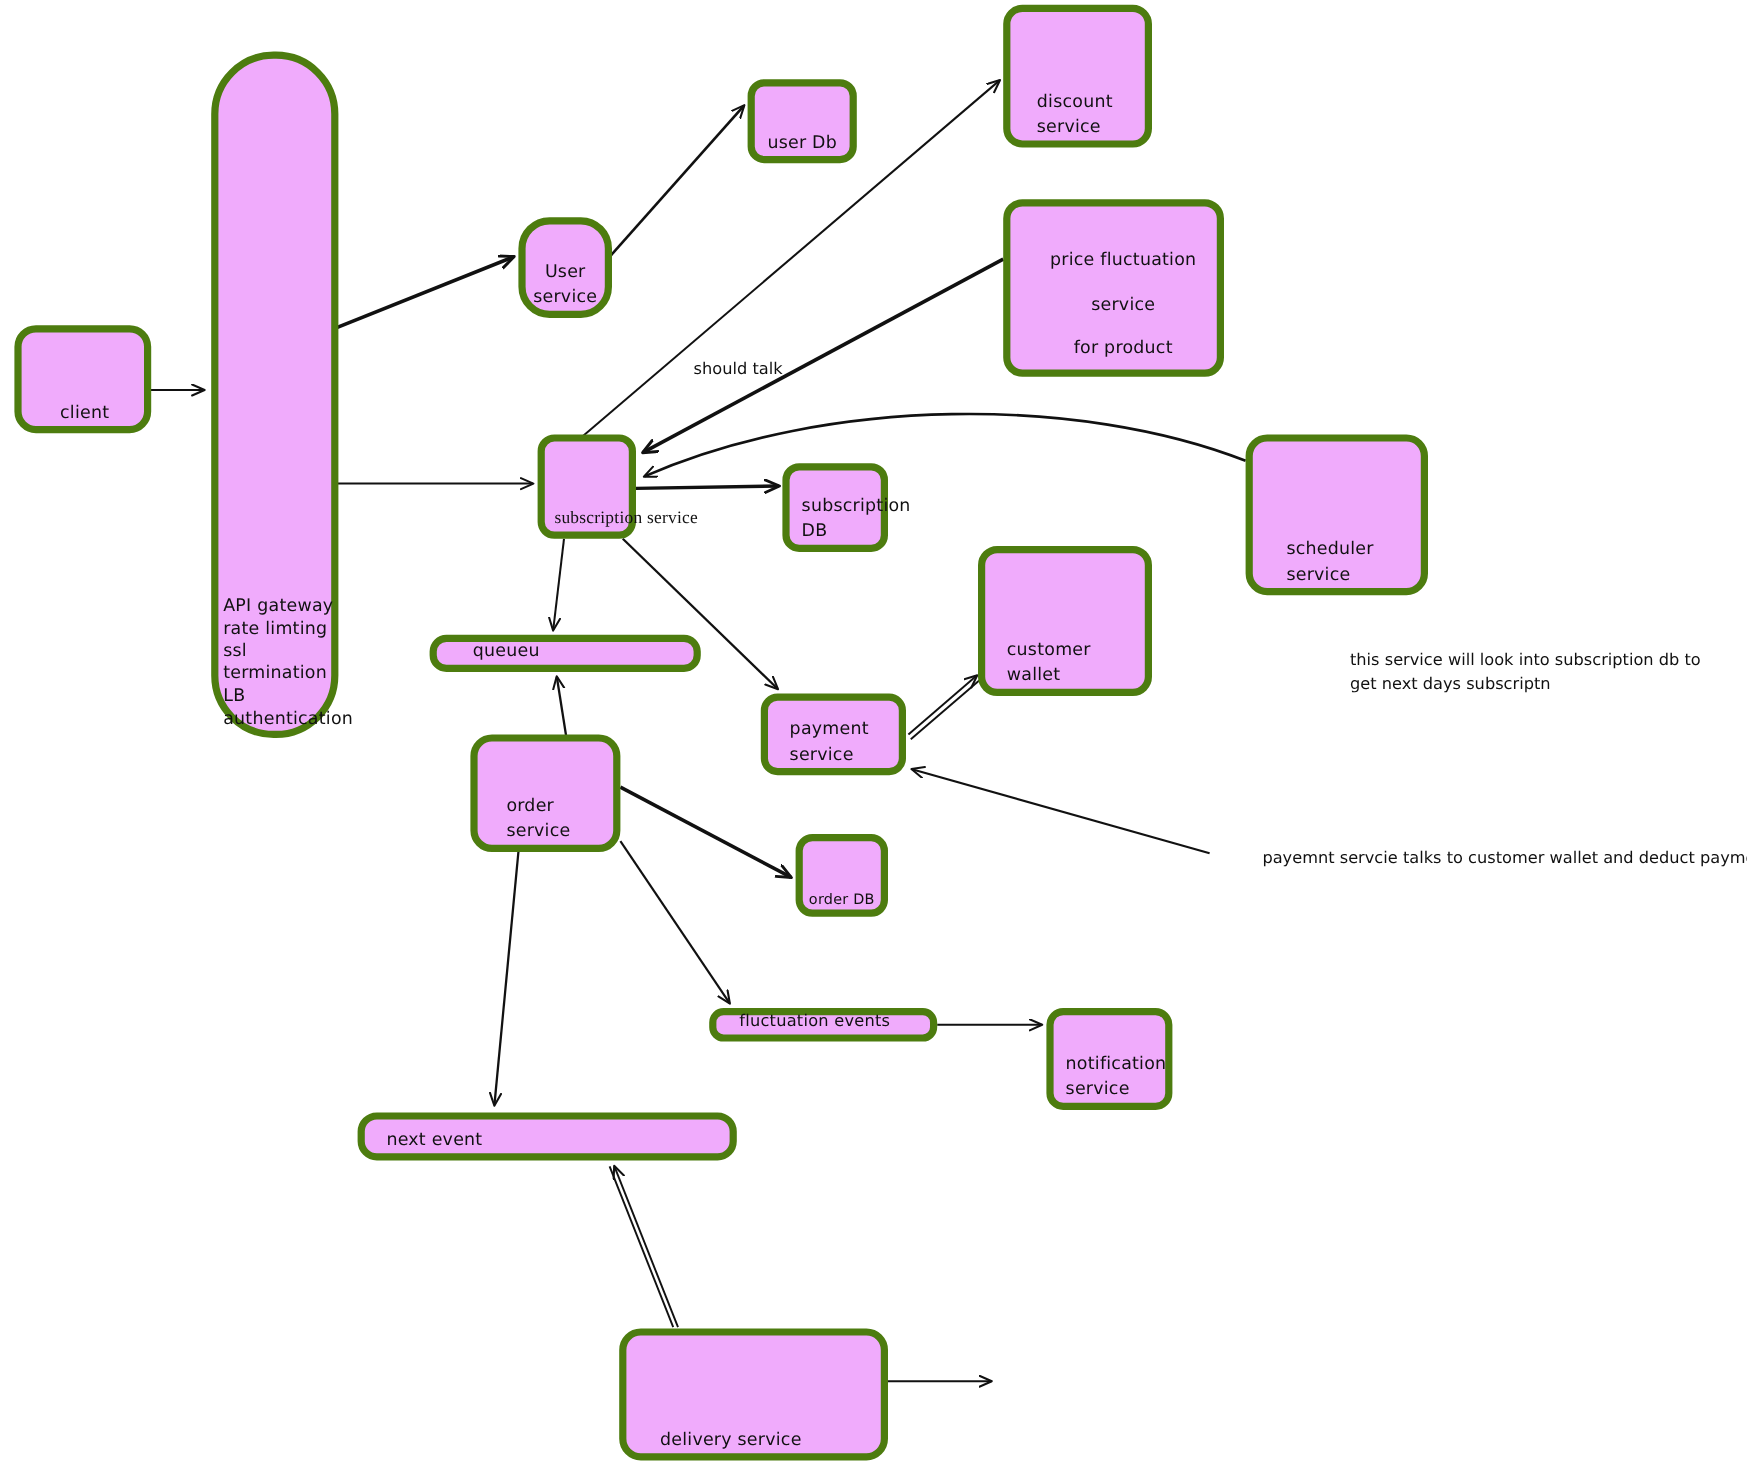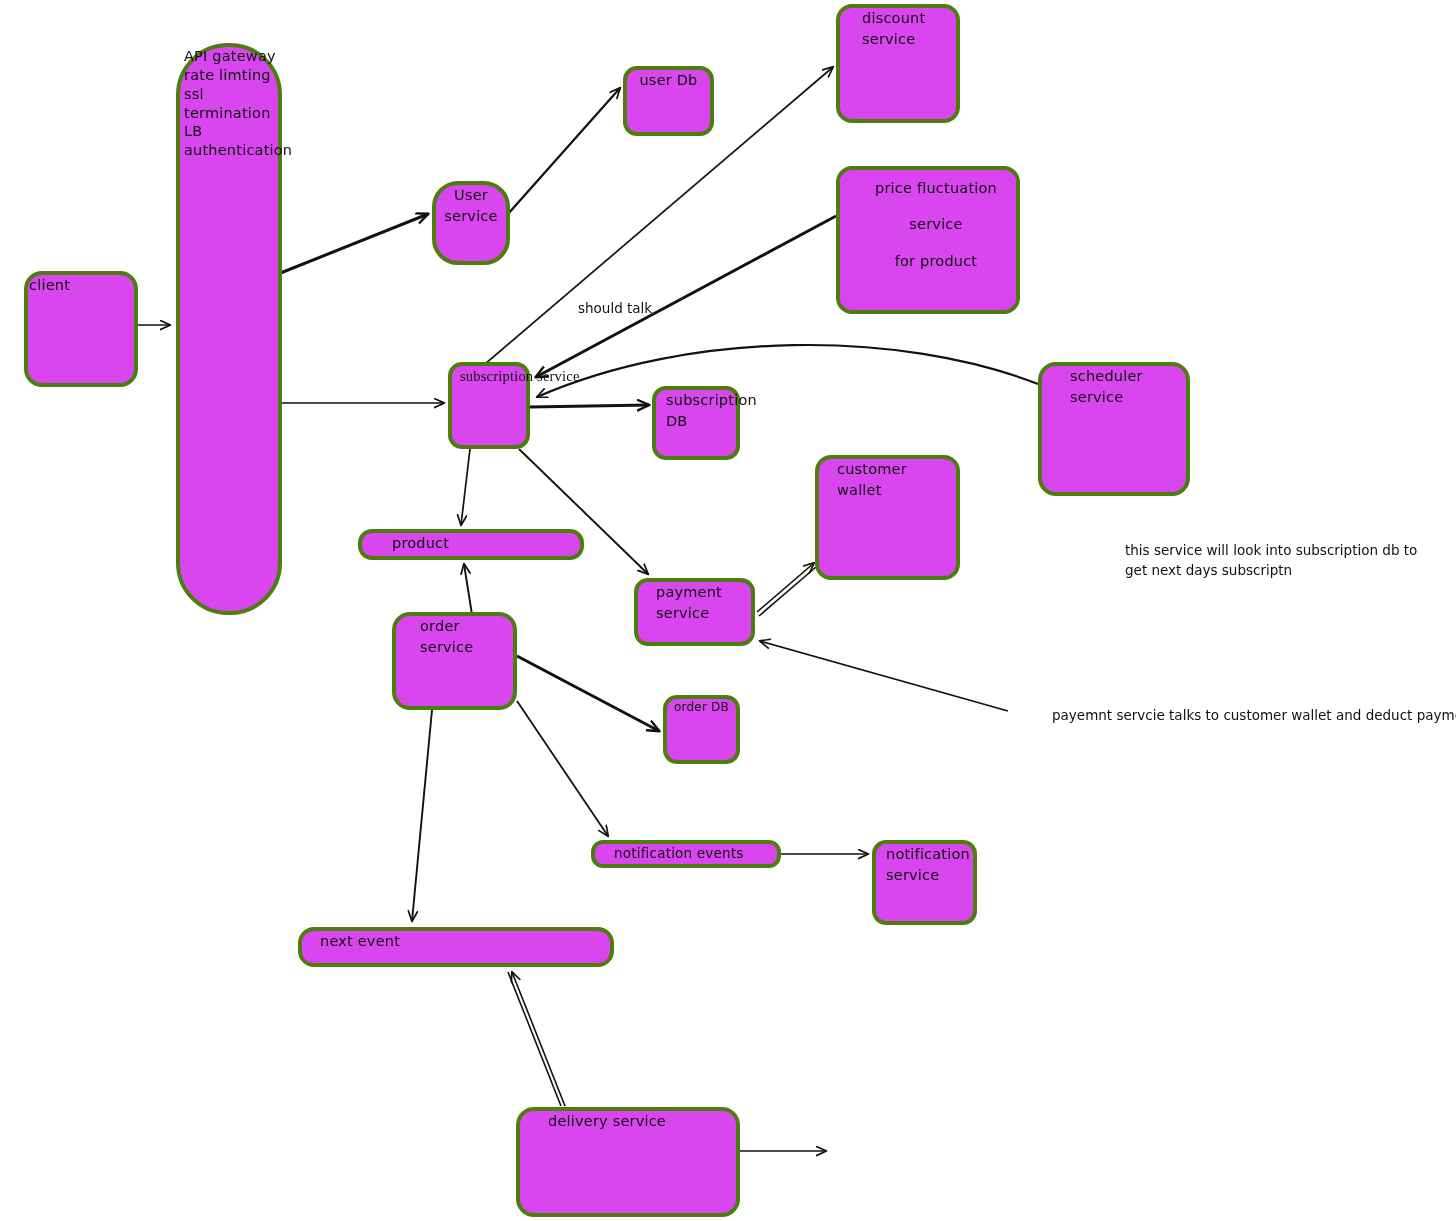--- a/index.html
+++ b/index.html
@@ -20,38 +20,38 @@
     position: absolute;
     left: 0;
     top: 0;
     width: 1456px;
     height: 1221px;
     pointer-events: none;
   }
   .node {
     position: absolute;
     box-sizing: border-box;
-    border: 4px solid #4d7c0f;
+    border: 6px solid #4d7c0f;
     border-radius: 18px;
-    background: #d946ef;
+    background: #f0abfc;
     display: flex;
-    align-items: flex-start;
+    align-items: flex-end;
     color: #111111;
     font-size: 14.5px;
     line-height: 1.45;
     letter-spacing: 0.2px;
     white-space: pre-line;
     z-index: 2;
   }
   .node.center   { justify-content: center; text-align: center; }
   .node.leftish  { justify-content: flex-start; text-align: left; }
   .node .label { display: block; }
 
   
-  #node-client         { left: 24px;   top: 271px; width: 114px; height: 116px; padding-left: 1px; }
+  #node-client         { left: 12px;   top: 271px; width: 114px; height: 90px; padding-left: 32px; }
   #node-api-gateway    { left: 176px; top: 43px;  width: 106px; height: 572px; border-radius: 52px; padding-left: 4px; }
   #node-api-gateway .label { font-size: 14.5px; line-height: 1.30; }
   #node-user-service   { left: 432px; top: 181px; width: 78px;  height: 84px;  border-radius: 26px; }
   #node-user-db        { left: 623px; top: 66px;  width: 91px;  height: 70px;  border-radius: 14px; }
   #node-discount       { left: 836px; top: 4px;   width: 124px; height: 119px; border-radius: 16px; padding-left: 22px; }
   #node-price-fluct    { left: 836px; top: 166px; width: 184px; height: 148px; border-radius: 16px; padding-left: 16px; }
   #node-price-fluct .label { text-align: center; width: 100%; line-height: 2.5; }
   #node-subscription   { left: 448px; top: 362px; width: 82px;  height: 87px;  border-radius: 14px; padding-left: 6px; font-family: Liberation Serif, serif; }
   #node-subscription .label { margin-left: 2px; white-space: nowrap; }
   #node-subscription-db{ left: 652px; top: 386px; width: 88px;  height: 74px;  border-radius: 14px; padding-left: 10px; }
@@ -178,21 +178,21 @@
     <span class="label">subscription
 DB</span>
   </div>
 
   <div class="node leftish" id="node-scheduler">
     <span class="label">scheduler
 service</span>
   </div>
 
   <div class="node leftish" id="node-queue">
-    <span class="label">product</span>
+    <span class="label">queueu</span>
   </div>
 
   <div class="node leftish" id="node-order-service">
     <span class="label">order
 service</span>
   </div>
 
   <div class="node leftish" id="node-payment">
     <span class="label">payment
 service</span>
@@ -201,21 +201,21 @@
   <div class="node leftish" id="node-customer-wallet">
     <span class="label">customer
 wallet</span>
   </div>
 
   <div class="node center" id="node-order-db">
     <span class="label">order DB</span>
   </div>
 
   <div class="node leftish" id="node-notif-events">
-    <span class="label">notification events</span>
+    <span class="label">fluctuation events</span>
   </div>
 
   <div class="node leftish" id="node-notification">
     <span class="label">notification
 service</span>
   </div>
 
   <div class="node leftish" id="node-order-event">
     <span class="label">next event</span>
   </div>

